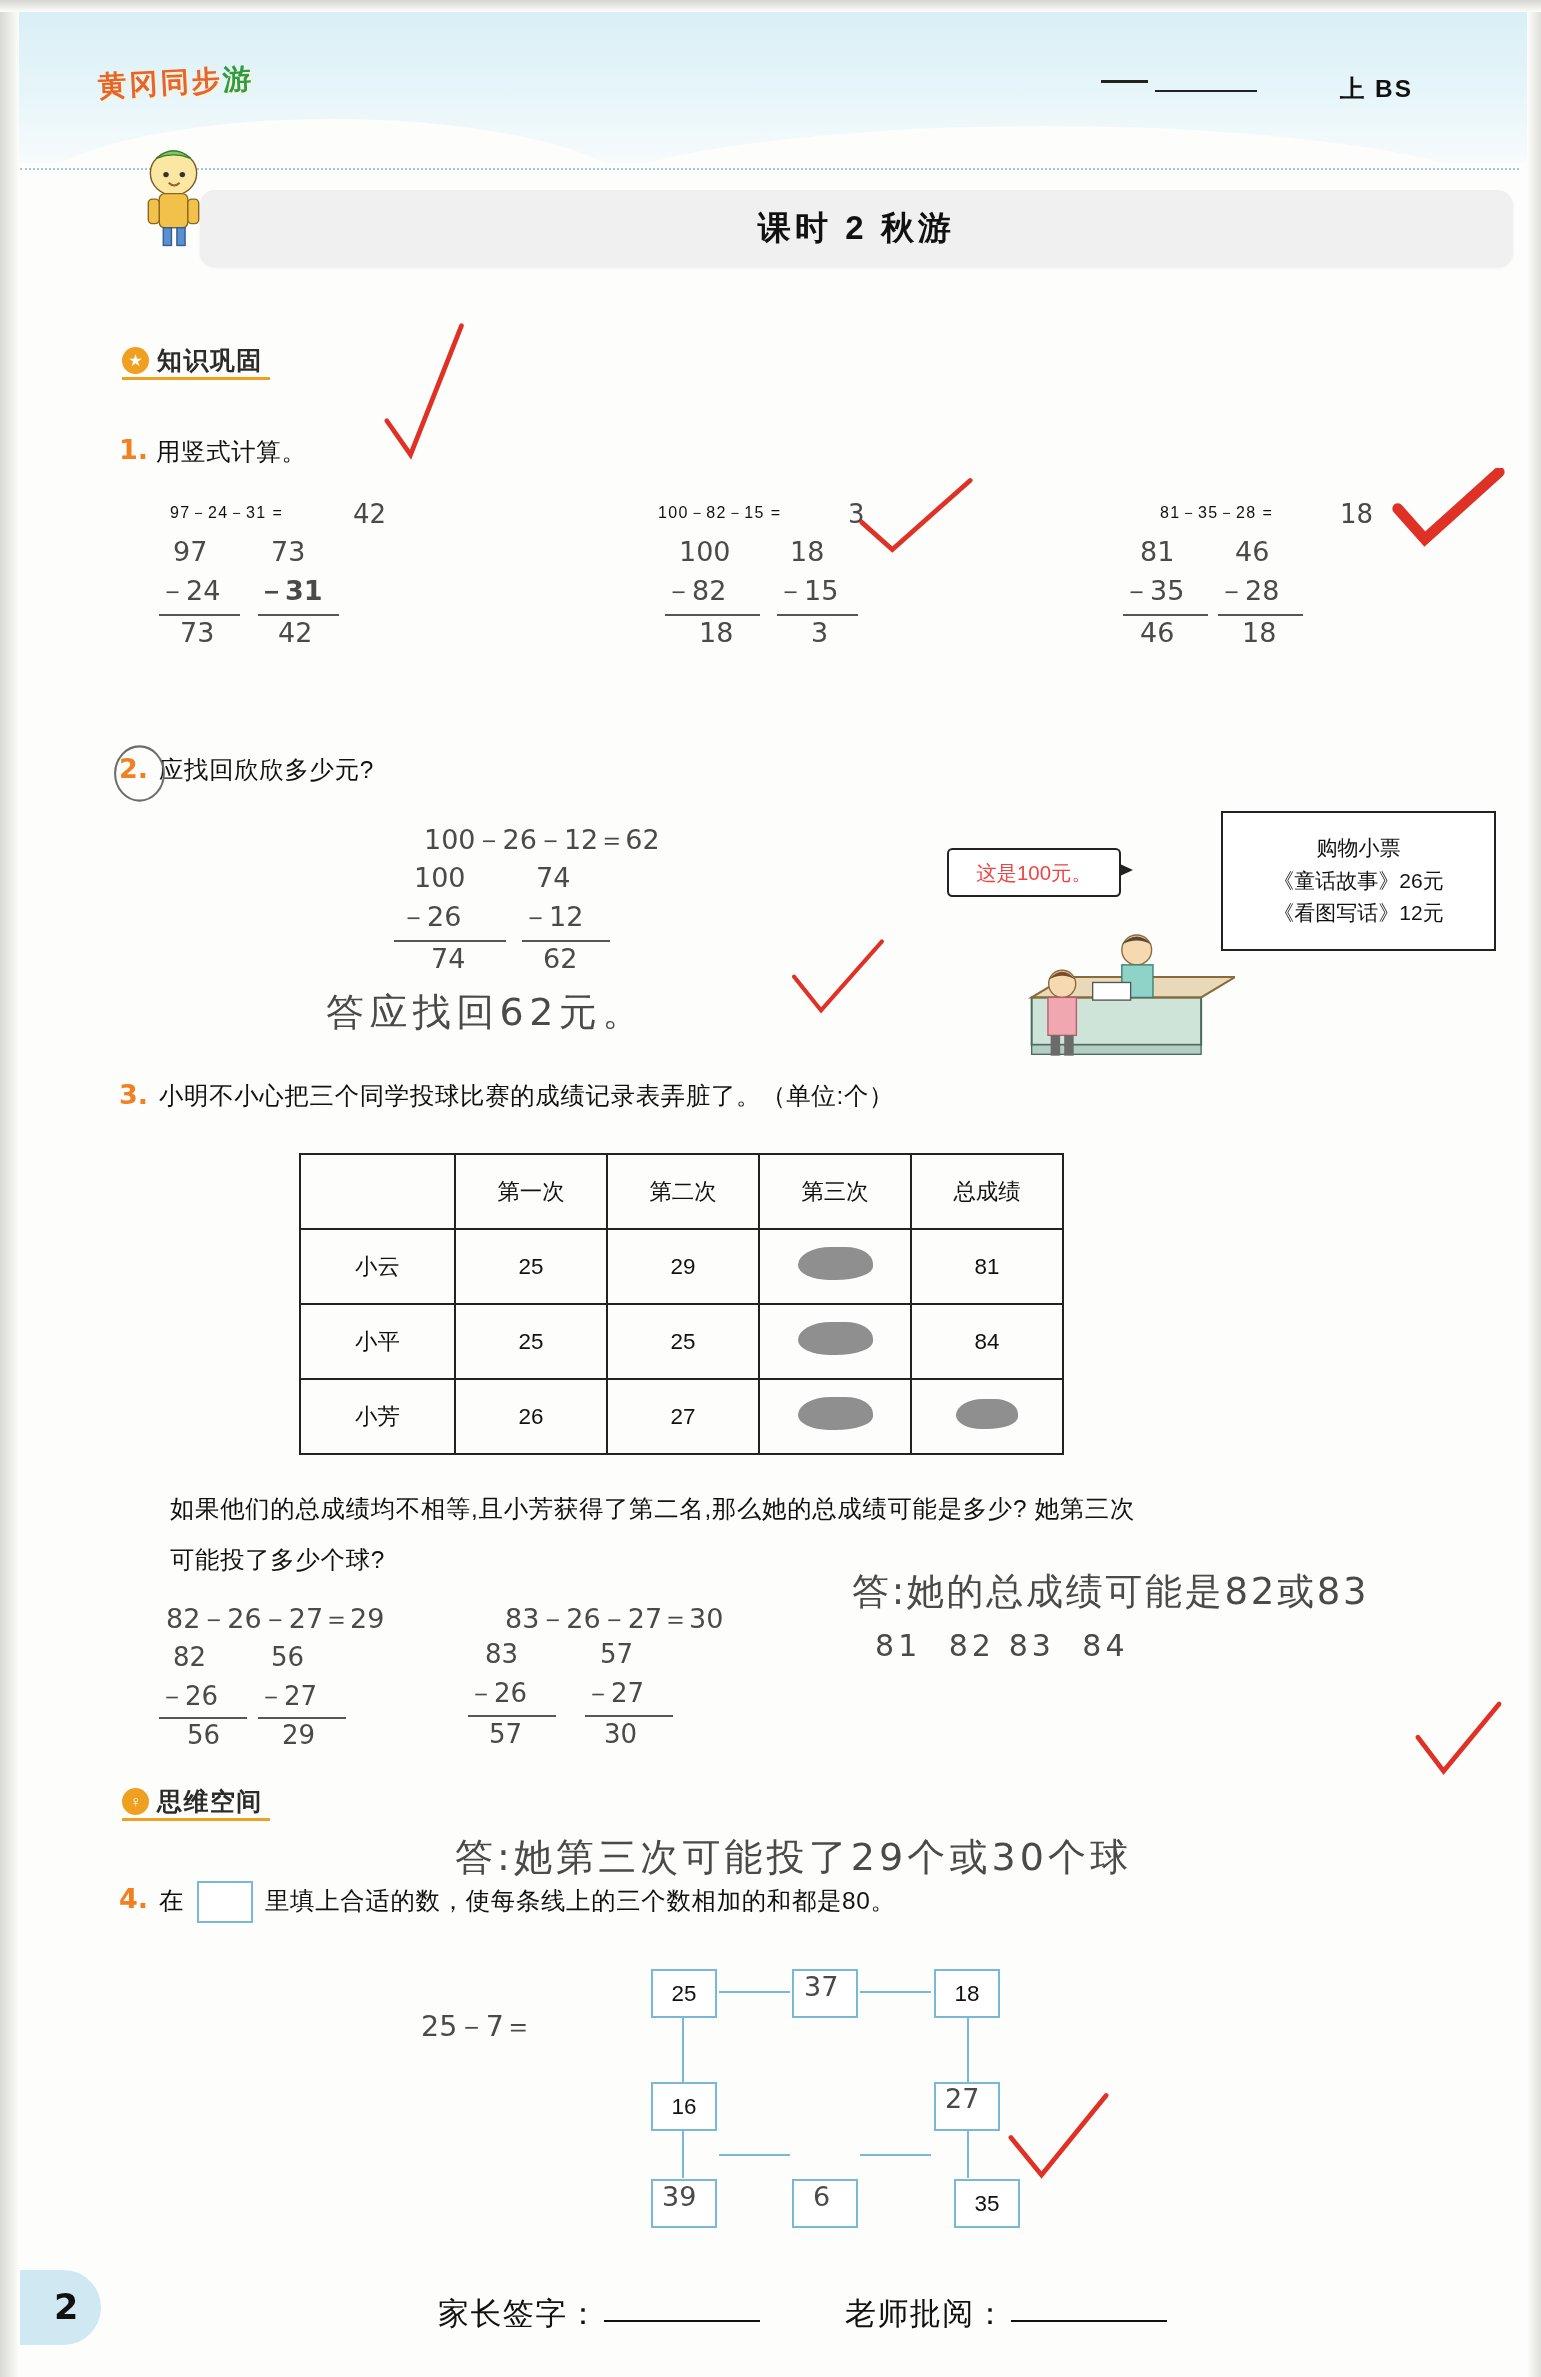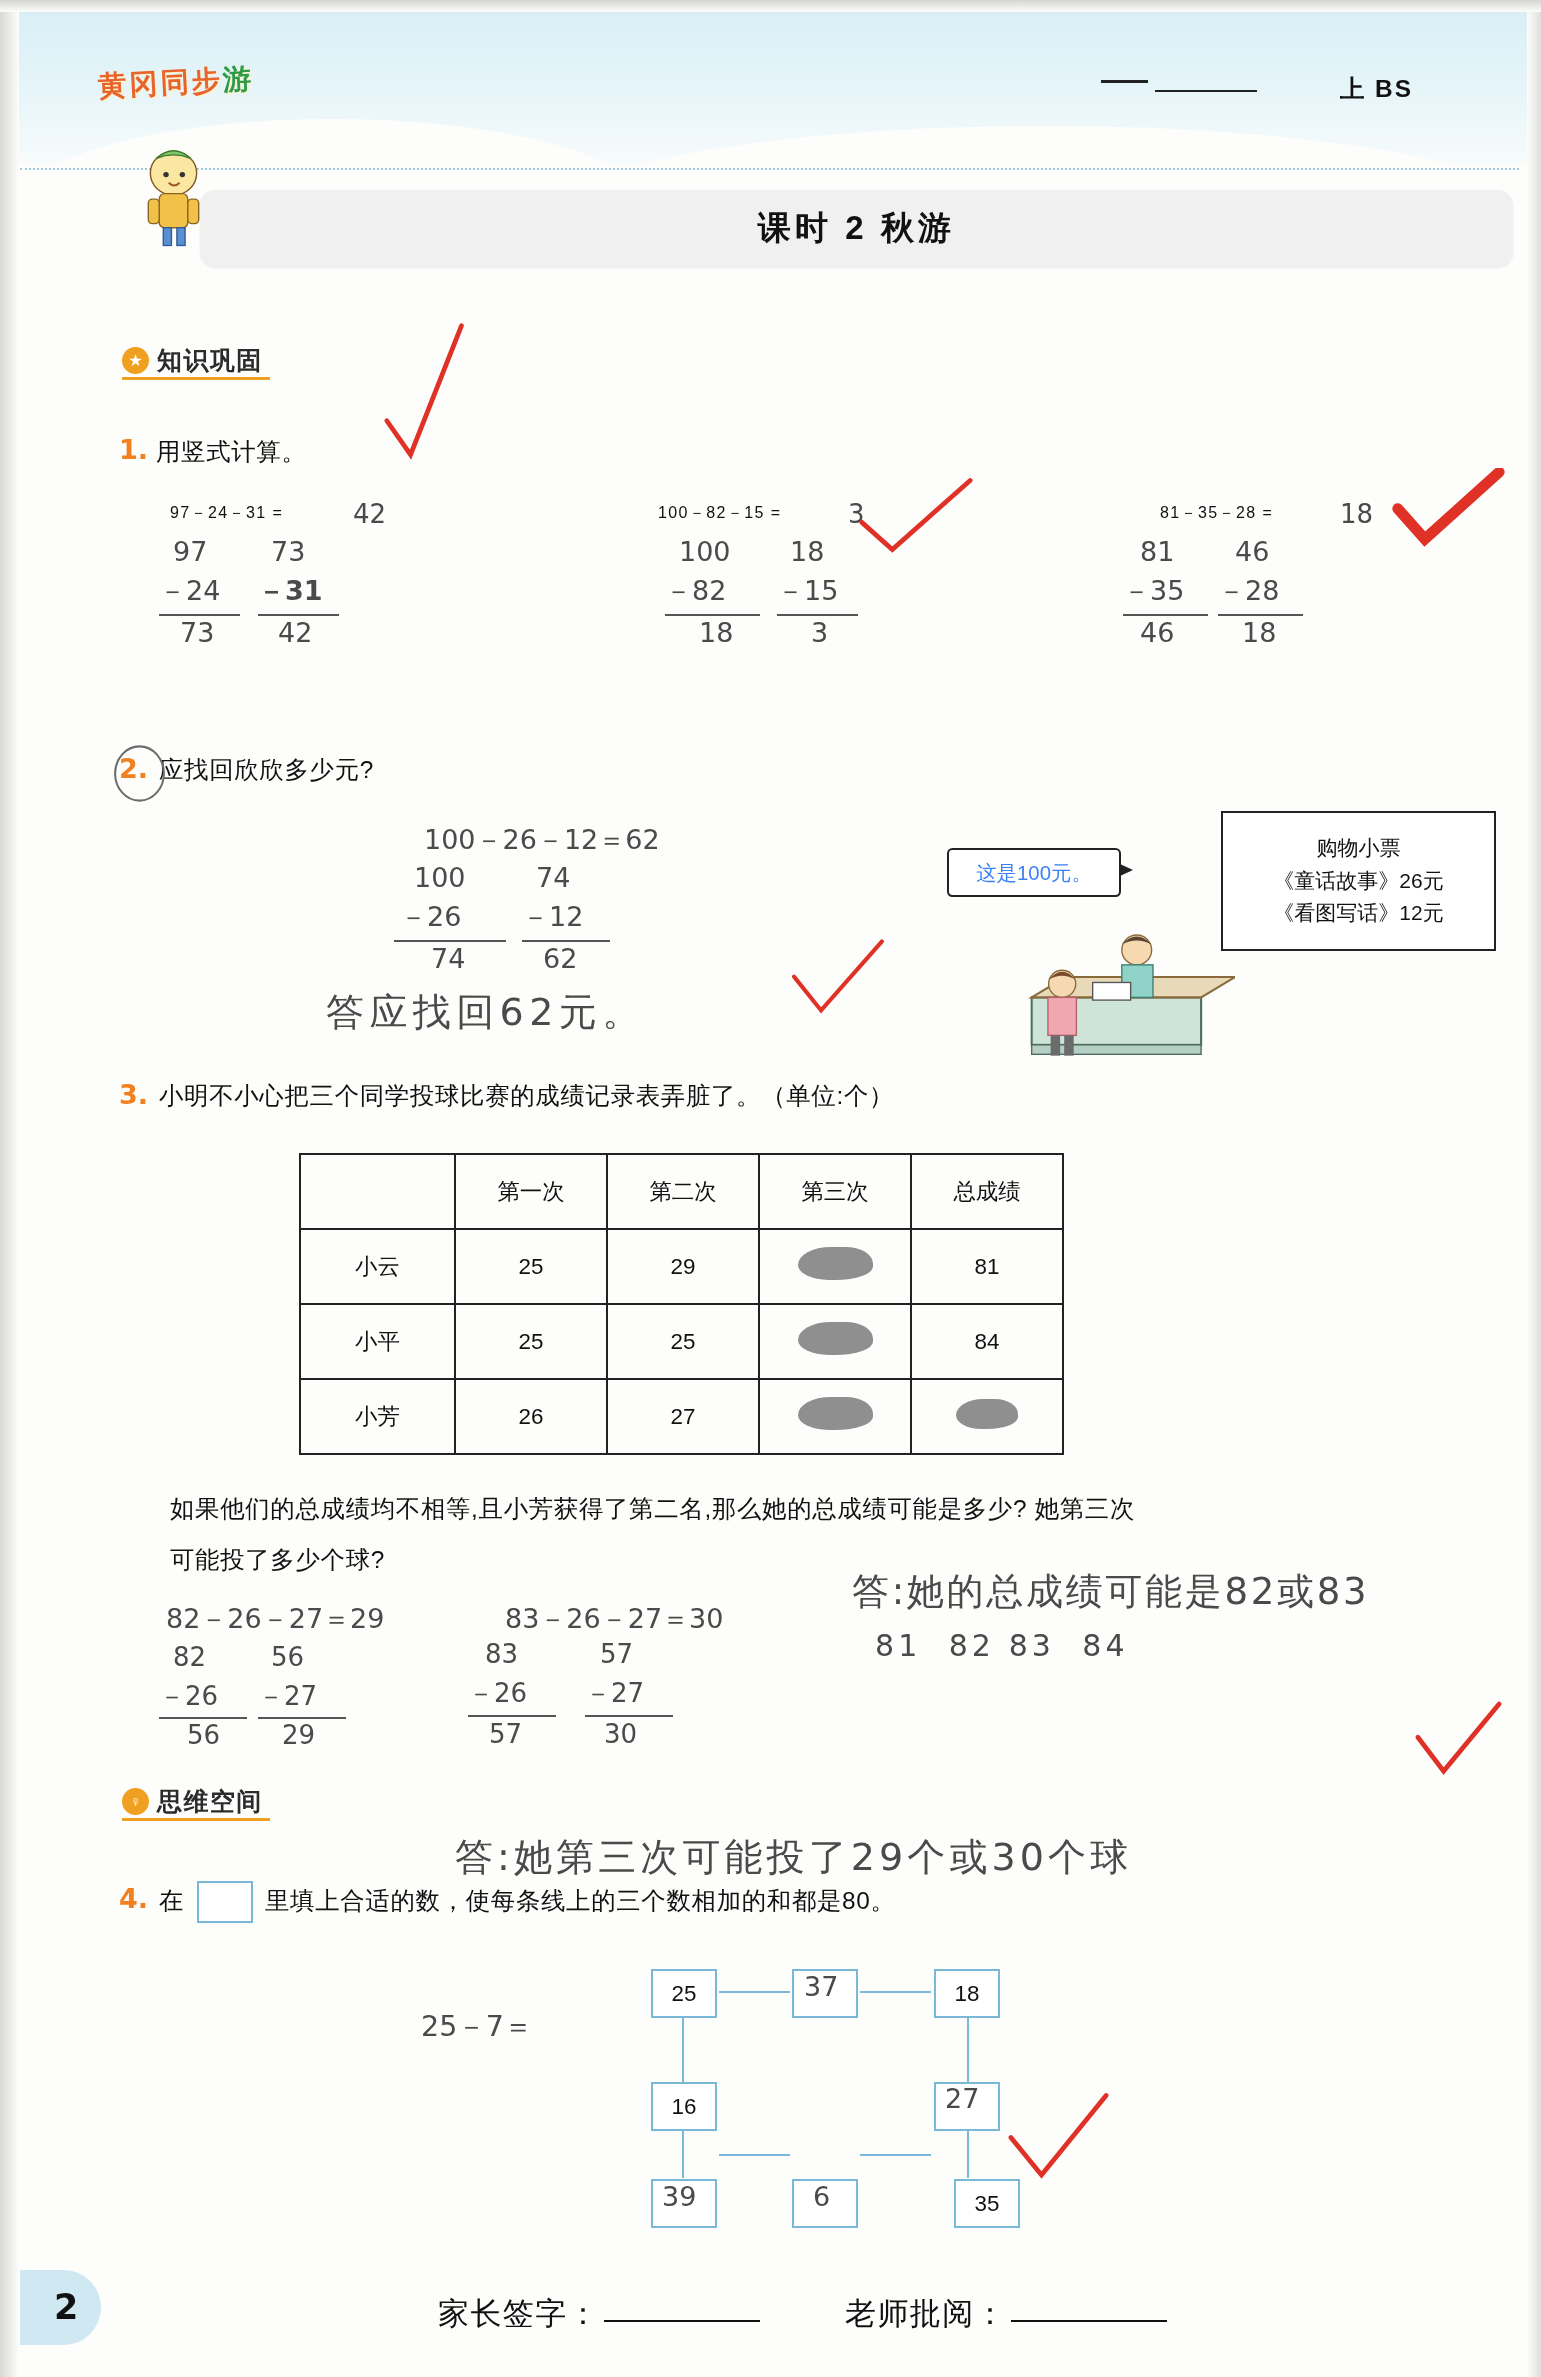--- a/index.html
+++ b/index.html
@@ -128,21 +128,21 @@
   .receipt {
     position:absolute; left:1221px; top:811px; width:271px; height:136px;
     border:2px solid #222; background:#fff;
     display:flex; flex-direction:column; align-items:center; justify-content:center;
     font-size:21px; color:#111; line-height:1.55;
   }
   .bubble {
     position:absolute; left:947px; top:848px; width:170px; height:45px;
     border:2px solid #222; border-radius:5.4px; background:#fff;
     display:flex; align-items:center; justify-content:center;
-    font-size:20.4px; color:#3b82f6;
+    font-size:20.4px; color:#ef4444;
   }
   .bubble:after {
     content:""; position:absolute; right:-13.6px; top:13.6px;
     border-left:13.6px solid #222; border-top:6.8px solid transparent; border-bottom:6.8px solid transparent;
   }
   
   .tbl {
     position:absolute; left:299px; top:1153px;
     border-collapse:collapse;
   }

